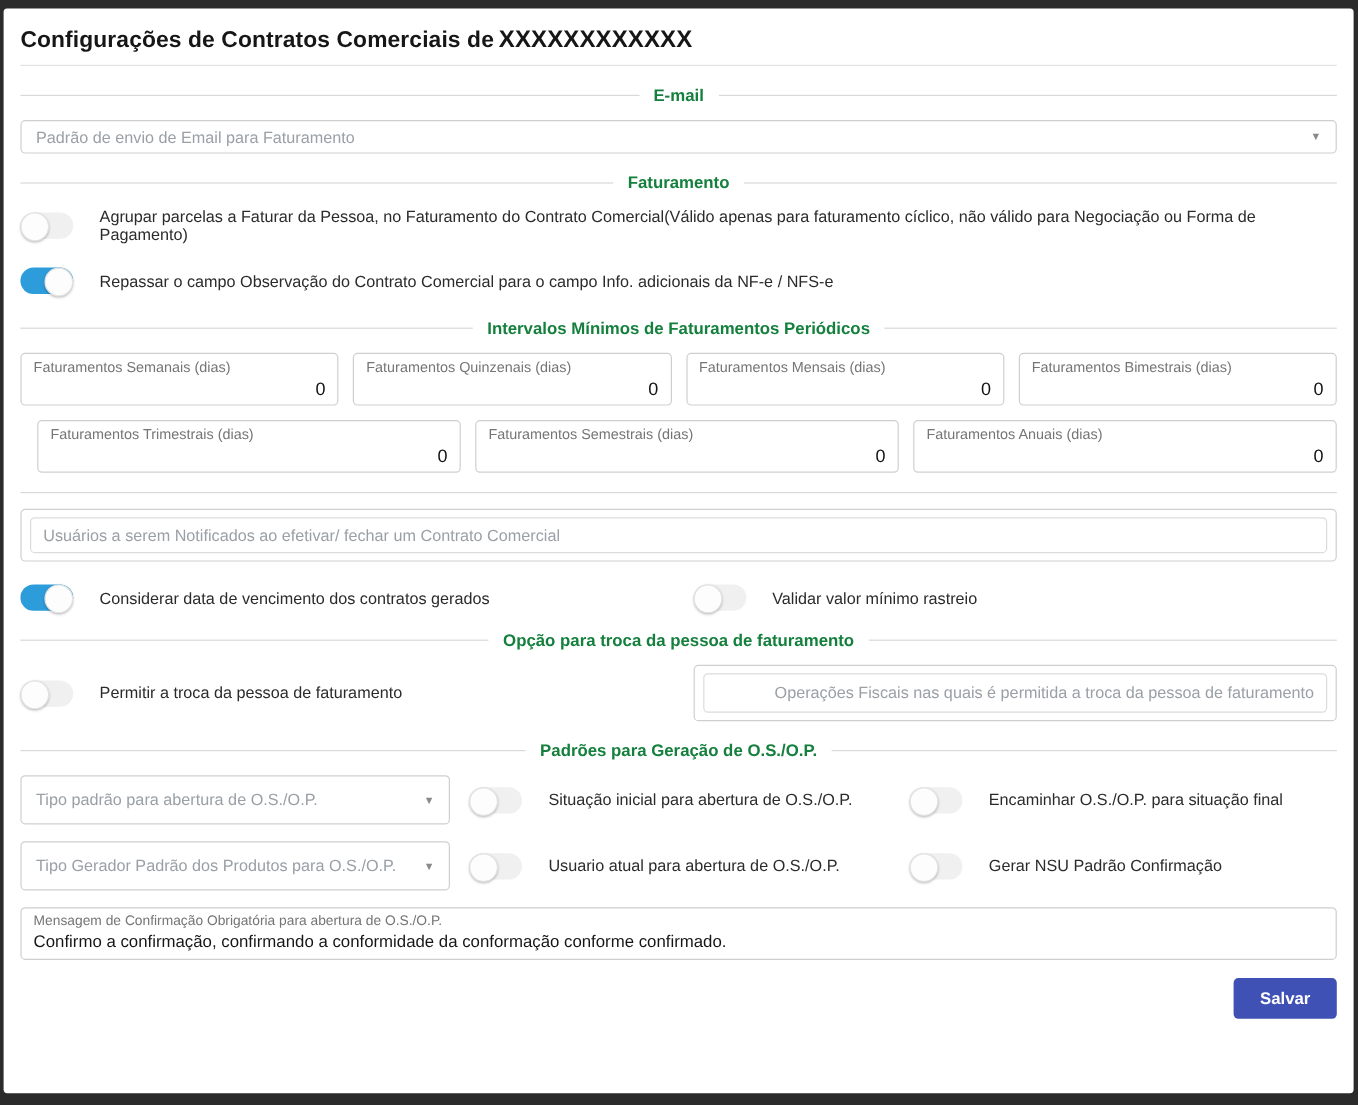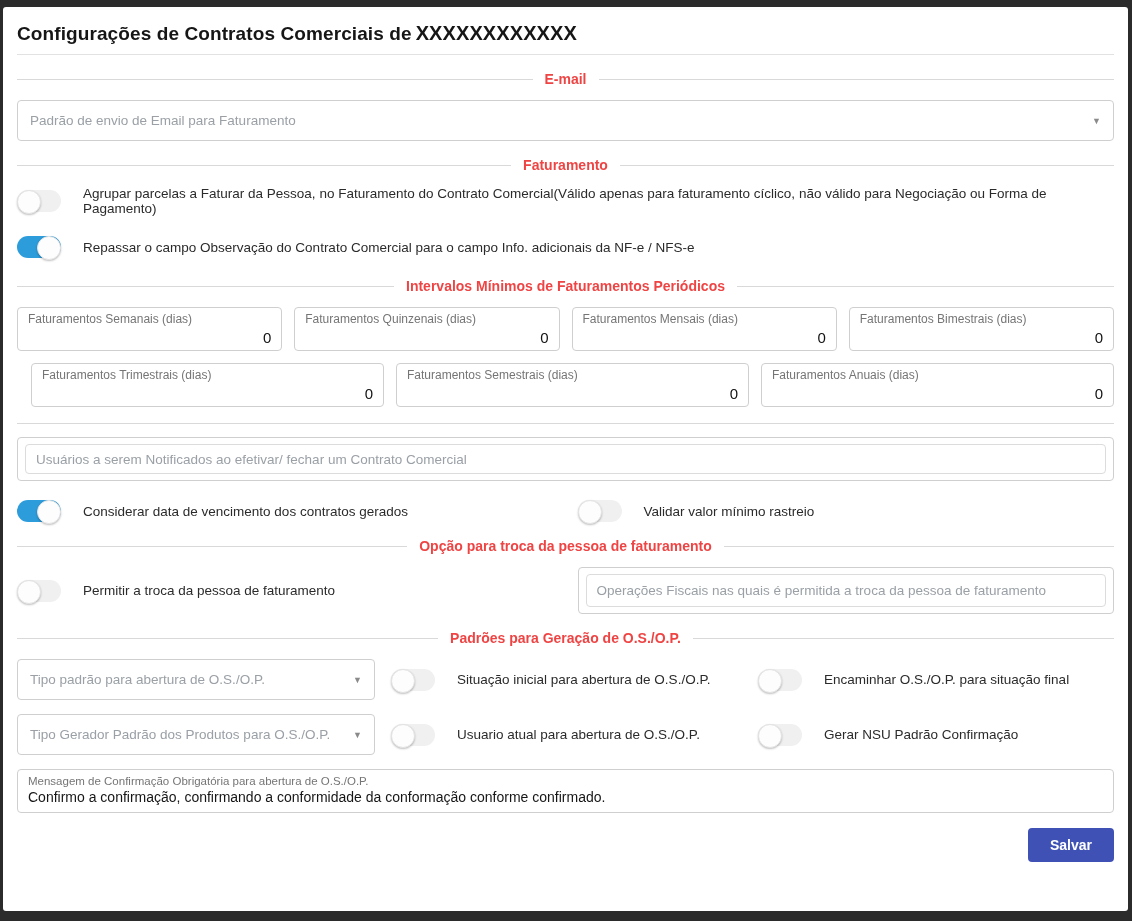--- a/index.html
+++ b/index.html
@@ -48,26 +48,26 @@
     margin:16px 0 13px 0;
   }
   .sec .line{
     flex:1;
     border-top:1px solid #d9d9d9;
   }
   .sec .sec-label{
     margin:0 12px;
     font-size:14px;
     font-weight:bold;
-    color:#ef4444;
+    color:#15803d;
     white-space:nowrap;
   }
   
   .select{
-    height:41px;
+    height:28px;
     border:1px solid var(--border);
     border-radius:4px;
     display:flex;
     align-items:center;
     padding:0 12px;
     cursor:pointer;
     background:#fff;
   }
   .placeholder{
     color:var(--placeholder);
@@ -154,21 +154,21 @@
     border-radius:4px;
     height:30px;
     display:flex;
     align-items:center;
     padding:0 10px;
     cursor:text;
   }
   .half{ display:grid; grid-template-columns:1fr 1fr; column-gap:24px; align-items:center; }
   .troca-row{ margin-bottom:4px; }
   .troca-row .tagbox{ }
-  .troca-row .taginput{ height:33px; }
+  .troca-row .taginput{ height:33px;text-align:right; }
   .trow-inline{ display:flex; align-items:center; }
   
   .prow{
     display:grid;
     grid-template-columns:358px 351px 1fr;
     column-gap:16px;
     align-items:center;
     margin-bottom:14px;
   }
   .prow .select{ height:41px; }

